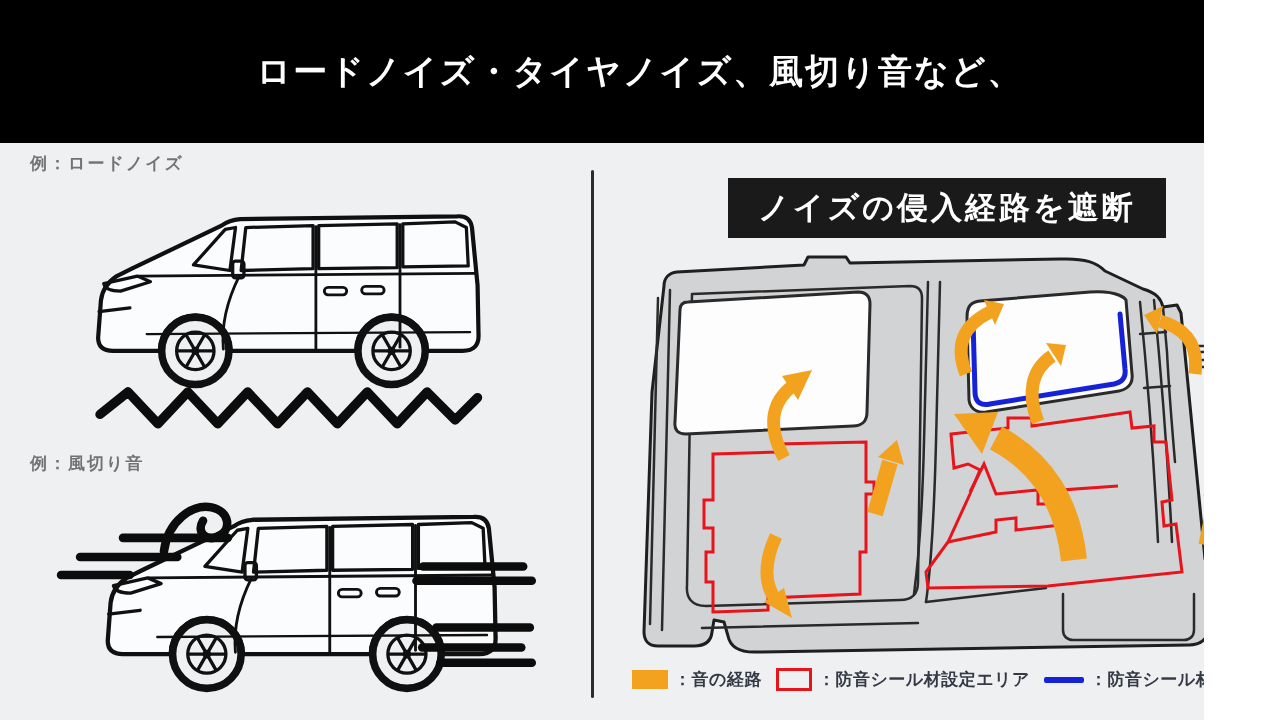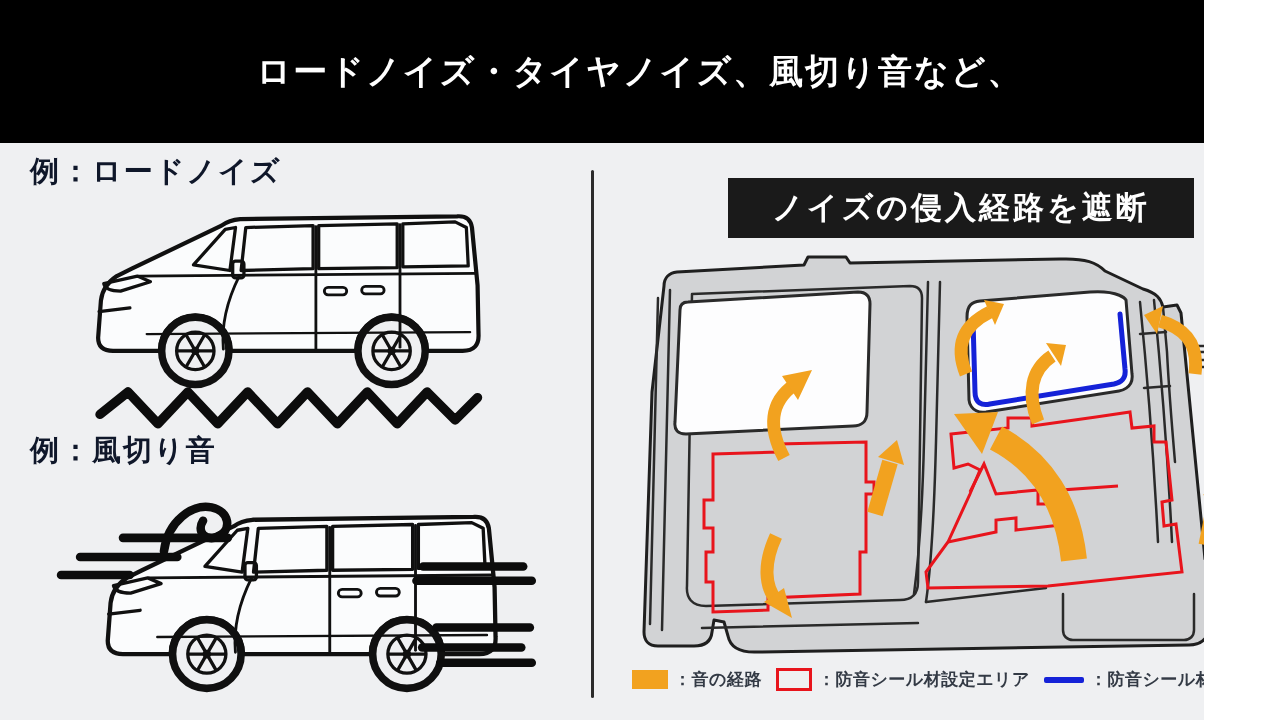--- a/index.html
+++ b/index.html
@@ -5,31 +5,31 @@
   html,body{margin:0;padding:0;background:#ffffff;}
   .stage{position:relative;width:1204px;height:720px;overflow:hidden;
          background:#eff0f2;font-family:"Liberation Sans",sans-serif;}
   
   .banner{position:absolute;left:0;top:0;width:1280px;height:143px;background:#000;
           display:flex;flex-direction:column;justify-content:center;align-items:center;gap:8px;}
   .banner-line1{color:#fff;font-size:34px;font-weight:600;letter-spacing:2px;line-height:1.2;}
   .banner-line2{color:#fff;font-size:34px;font-weight:600;letter-spacing:2px;line-height:1.2;}
   .banner-line2 .emph{font-weight:900;font-size:38px;letter-spacing:1px;}
   
-  .example-label{position:absolute;color:#0f172a;font-size:29px;font-weight:800;letter-spacing:2px;}
+  .example-label{position:absolute;color:#737373;font-size:17px;font-weight:800;letter-spacing:2px;}
   #label-road{left:30px;top:152px;}
-  #label-wind{left:30px;top:431px;}
+  #label-wind{left:30px;top:452px;}
   .car-svg{position:absolute;}
   #car1{left:85px;top:192px;width:430px;height:243px;}
   #car2{left:42px;top:492px;width:505px;height:248px;}
   
   .divider{position:absolute;left:591px;top:170px;width:3px;height:528px;background:#2b2b2b;border-radius:2px;}
   
   .diagram-title{position:absolute;left:728px;top:178px;background:#1a1a1a;color:#fff;
-                 font-size:31px;font-weight:800;letter-spacing:3px;padding:9px 44px;}
+                 font-size:31px;font-weight:800;letter-spacing:3px;padding:9px 30px;}
   #vandiagram{position:absolute;left:618px;top:242px;width:660px;height:430px;}
   .legend{position:absolute;left:632px;top:668px;width:640px;display:flex;align-items:center;gap:14px;}
   .legend-item{display:flex;align-items:center;gap:6px;}
   .legend-label{color:#333a45;font-size:17px;font-weight:800;letter-spacing:0.5px;white-space:nowrap;}
   .sw-orange{width:36px;height:19px;background:#f2a21f;}
   .sw-red{width:30px;height:17px;background:transparent;border:3px solid #e8141c;}
   .sw-blue{width:40px;height:6px;background:#1522d8;border-radius:2px;}
 </style>
 </head>
 <body>

